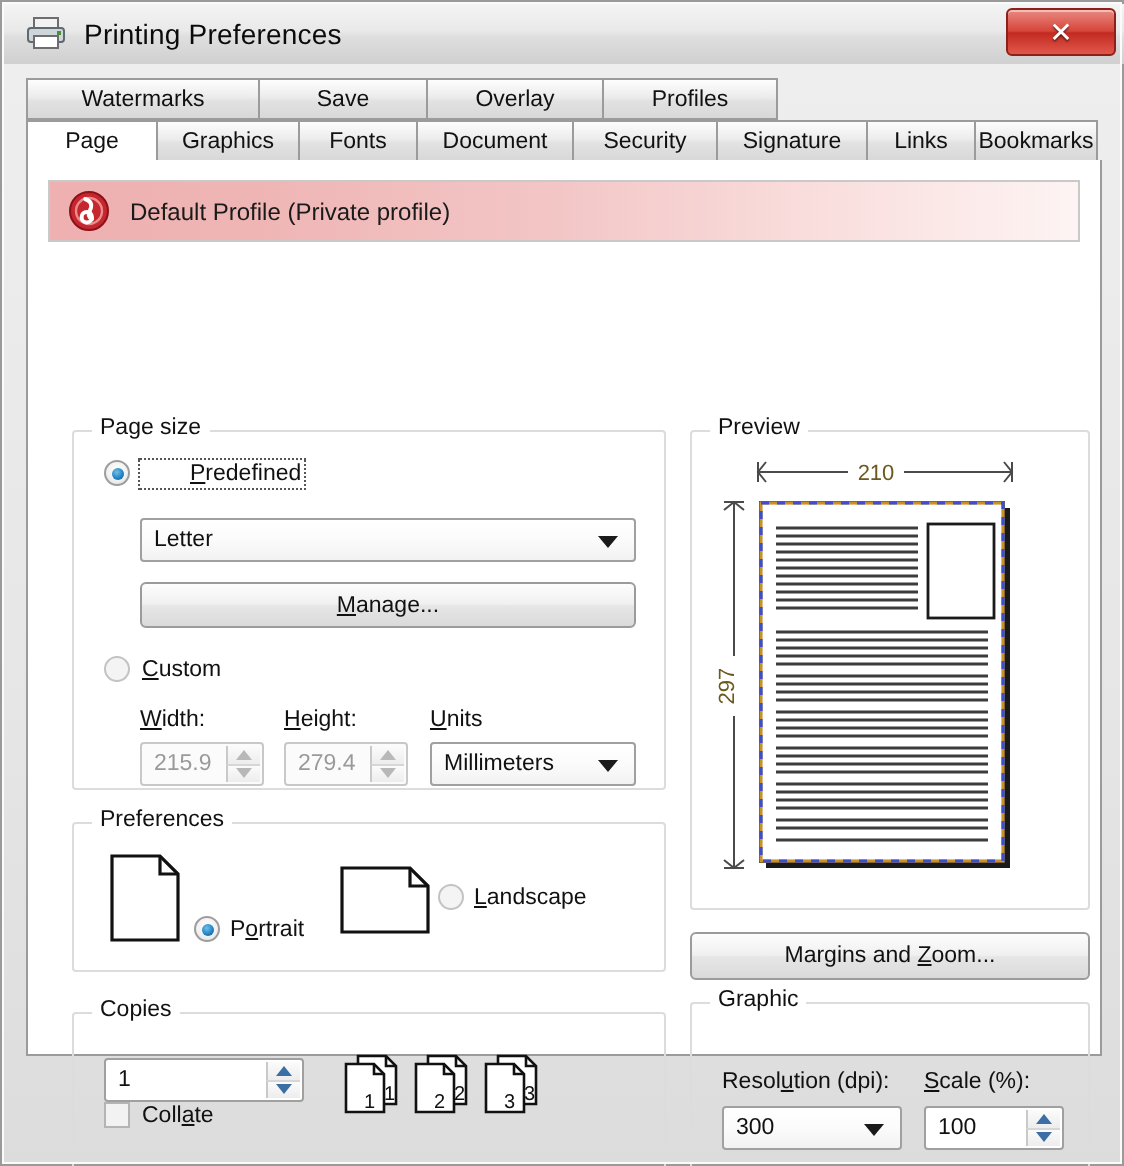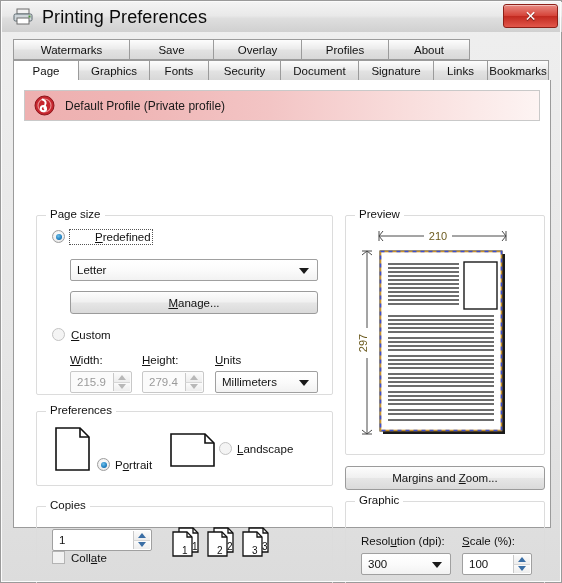--- a/index.html
+++ b/index.html
@@ -20,21 +20,21 @@
     content:"";position:absolute;left:0;top:0;right:0;bottom:0;
     border:1px solid #fbfbfb;pointer-events:none;
   }
   
   #titlebar{
     position:absolute;left:1px;top:1px;width:560px;height:30px;
     background:linear-gradient(180deg,#f4f4f4 0%,#e9e9e9 45%,#dedede 55%,#d0d0d0 100%);
     display:flex;align-items:center;
   }
   #title-text{
-    margin-left:40px;font-size:18px;color:#0b0b0b;letter-spacing:0.1px;
+    margin-left:40px;font-size:14px;color:#0b0b0b;letter-spacing:0.1px;
   }
   #printer-icon{
     position:absolute;left:11px;top:6px;width:20px;height:17px;
   }
   #close-btn{
     position:absolute;right:4px;top:2px;width:53px;height:22px;
     background:linear-gradient(180deg,#e88a82 0%,#d6453a 48%,#c22a20 52%,#e2574b 100%);
     border:1px solid #8d2018;border-radius:3px;
     box-shadow:inset 0 1px 0 rgba(255,255,255,.45);
     display:flex;align-items:center;justify-content:center;
@@ -186,28 +186,27 @@
     <div id="title-text">Printing Preferences</div>
     <div id="close-btn">✕</div>
   </div>
 
   <div id="tabs-area">
     <div class="tab-row row1">
       <div class="tab" style="width:117px">Watermarks</div>
       <div class="tab" style="width:85px">Save</div>
       <div class="tab" style="width:89px">Overlay</div>
       <div class="tab" style="width:88px">Profiles</div>
-      <div class="tab" style="width:82px">About</div>
     </div>
     <div class="tab-row row2">
       <div class="tab active" style="width:66px">Page</div>
       <div class="tab" style="width:72px">Graphics</div>
       <div class="tab" style="width:60px">Fonts</div>
+      <div class="tab" style="width:79px">Document</div>
       <div class="tab" style="width:73px">Security</div>
-      <div class="tab" style="width:79px">Document</div>
       <div class="tab" style="width:76px">Signature</div>
       <div class="tab" style="width:55px">Links</div>
       <div class="tab" style="width:62px">Bookmarks</div>
     </div>
   </div>
 
   <div id="panel">
 
     <div id="profile-banner">
       <svg id="profile-icon" viewBox="0 0 21 21">

